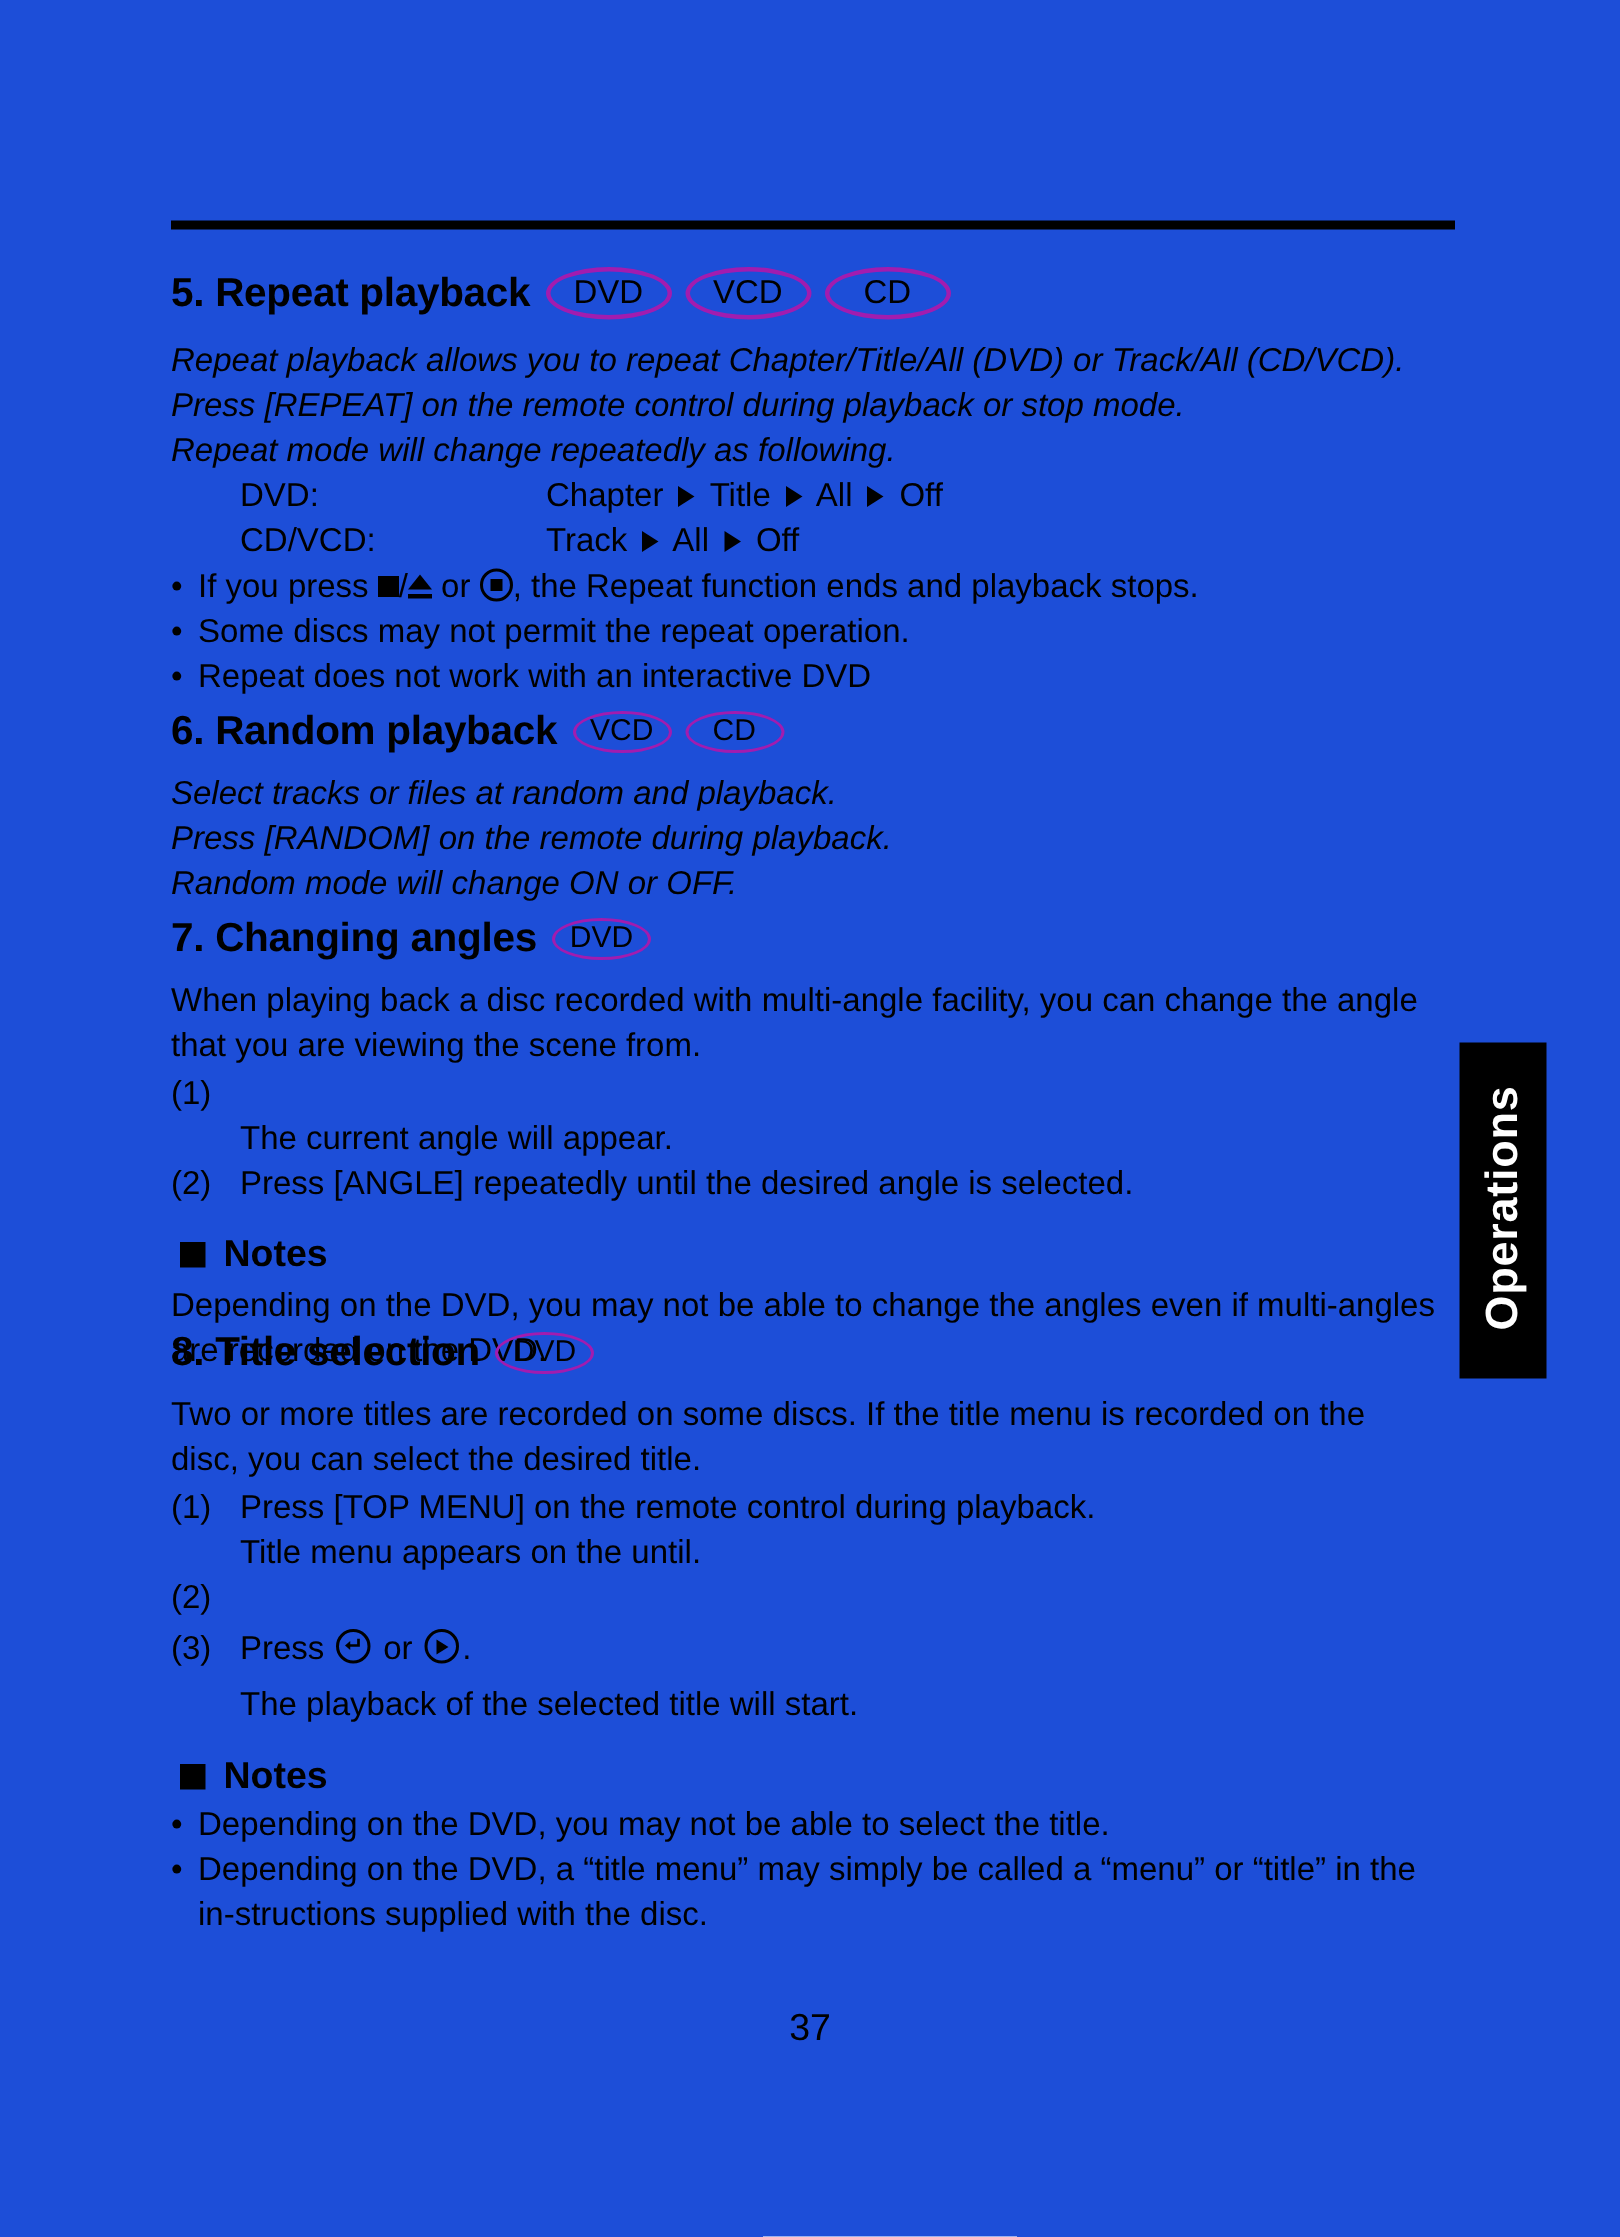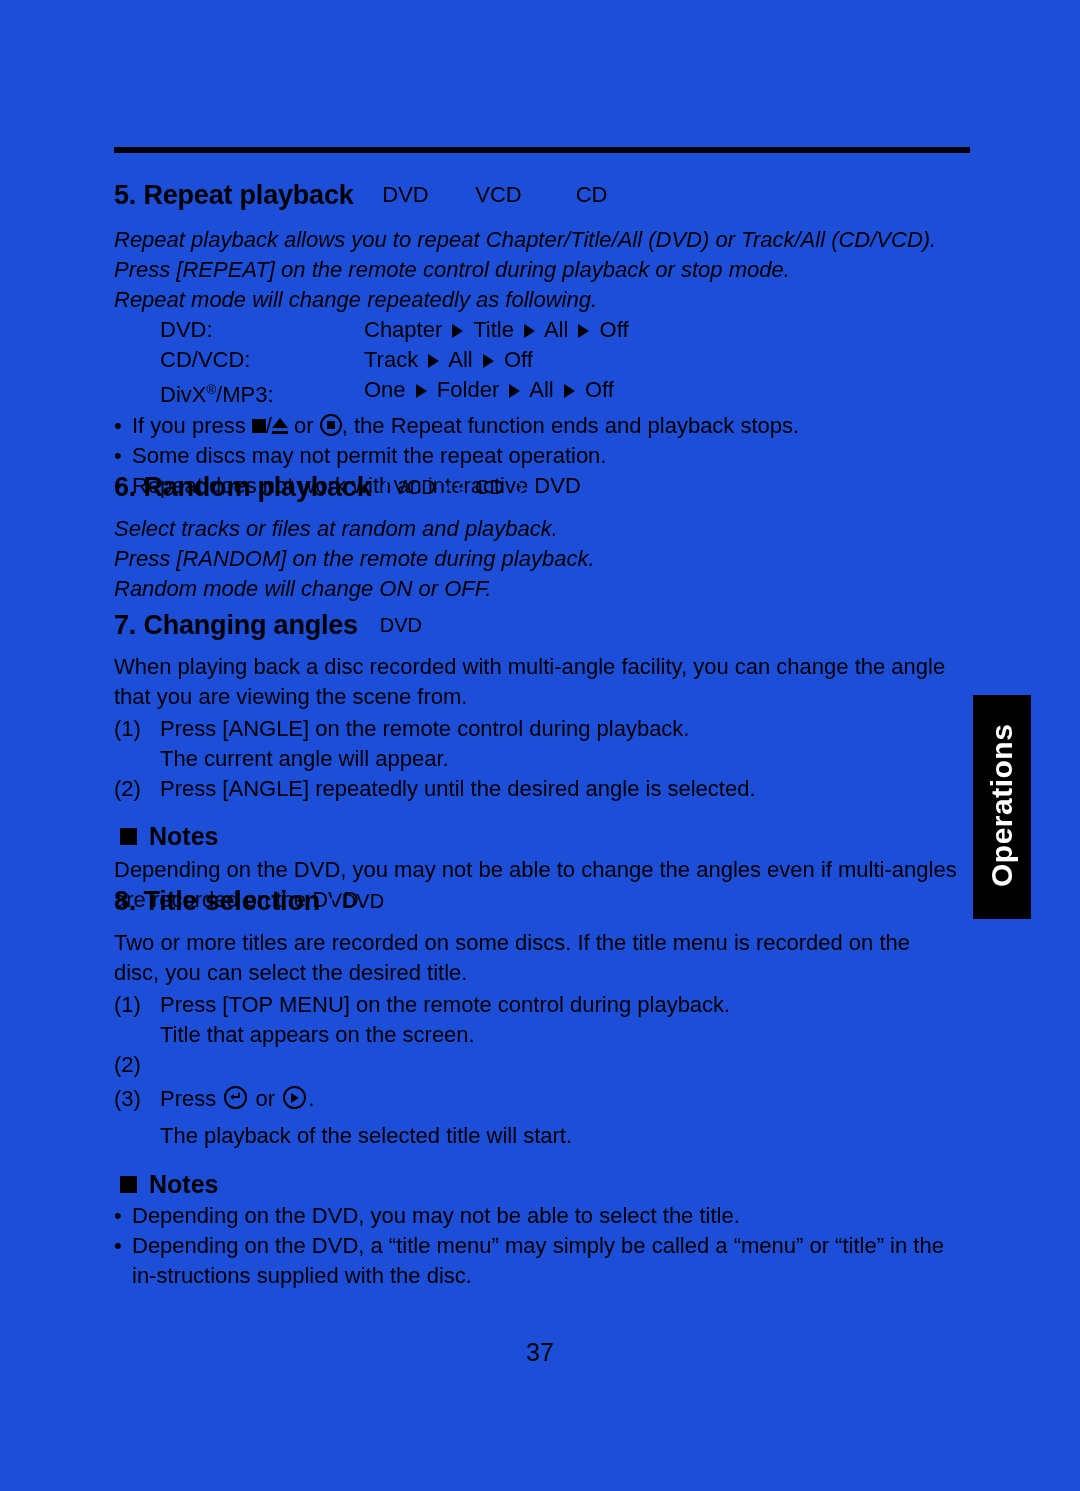--- a/index.html
+++ b/index.html
@@ -42,21 +42,21 @@
     align-items: center;
     white-space: nowrap;
   }
   .section-head .htext { margin-right: 10px; }
 
   
   .badge {
     display: inline-flex;
     align-items: center;
     justify-content: center;
-    border: 3px solid #1d4ed8;
+    border: 3px solid #a21caf;
     border-radius: 50%;
     font-weight: normal;
     font-size: 22px;
     line-height: 1;
     padding: 4px 8px 5px;
     min-width: 62px;
     height: 20px;
     margin-right: 9px;
     letter-spacing: 0px;
     box-sizing: content-box;
@@ -261,32 +261,20 @@
       <div class="mode-row">
         <span class="label">CD/VCD:</span>
         <span>
           <span>Track</span>
           <span class="arrow-solid"></span>
           <span>All</span>
           <span class="arrow-solid"></span>
           <span>Off</span>
         </span>
       </div>
-      <div class="mode-row">
-        <span class="label"><span>DivX</span><span class="sup">®</span><span>/MP3:</span></span>
-        <span>
-          <span>One</span>
-          <span class="arrow-solid"></span>
-          <span>Folder</span>
-          <span class="arrow-solid"></span>
-          <span>All</span>
-          <span class="arrow-solid"></span>
-          <span>Off</span>
-        </span>
-      </div>
     </div>
 
     <div style="margin-top:1px;">
       <div class="bullet-row">
         <span class="dot">•</span>
         <span><span>If you press </span><span class="ic ic-stop"></span><span>/</span><span class="ic ic-eject"><span class="tri"></span><span class="bar"></span></span><span> or </span><span class="ic ic-circ"><span class="sq"></span></span><span>, the Repeat function ends and playback stops.</span></span>
       </div>
       <div class="bullet-row">
         <span class="dot">•</span>
         <span>Some discs may not permit the repeat operation.</span>
@@ -314,21 +302,20 @@
   <div class="content" style="top:610px;">
     <div class="section-head">
       <span class="htext">7. Changing angles</span>
       <span class="badge sm">DVD</span>
     </div>
     <div class="body-wrap" style="margin-top:11px; width:850px;">When playing back a disc recorded with multi-angle facility, you can change the angle that you are viewing the scene from.</div>
 
     <div style="margin-top:2px;">
       <div class="num-row">
         <span class="num">(1)</span>
-        <span>Press [ANGLE] on the remote control during playback.</span>
       </div>
       <div class="num-row">
         <span class="num"></span>
         <span>The current angle will appear.</span>
       </div>
       <div class="num-row">
         <span class="num">(2)</span>
         <span>Press [ANGLE] repeatedly until the desired angle is selected.</span>
       </div>
     </div>
@@ -347,21 +334,21 @@
     </div>
     <div class="body-wrap" style="margin-top:11px; width:832px;">Two or more titles are recorded on some discs. If the title menu is recorded on the disc, you can select the desired title.</div>
 
     <div style="margin-top:2px;">
       <div class="num-row">
         <span class="num">(1)</span>
         <span>Press [TOP MENU] on the remote control during playback.</span>
       </div>
       <div class="num-row">
         <span class="num"></span>
-        <span>Title that appears on the screen.</span>
+        <span>Title menu appears on the until.</span>
       </div>
       <div class="num-row">
         <span class="num">(2)</span>
       </div>
       <div class="num-row" style="margin-top:4px;">
         <span class="num">(3)</span>
         <span><span>Press </span><span class="key enter"><svg width="15" height="15" viewBox="0 0 15 15">
                 <path d="M12 3.5 L12 8 L4.5 8" stroke="#000" stroke-width="1.8" fill="none"></path>
                 <path d="M6.5 5 L3 8 L6.5 11 Z" fill="#000"></path>
               </svg></span><span> or </span><span class="key right"><i></i></span><span>.</span></span>

